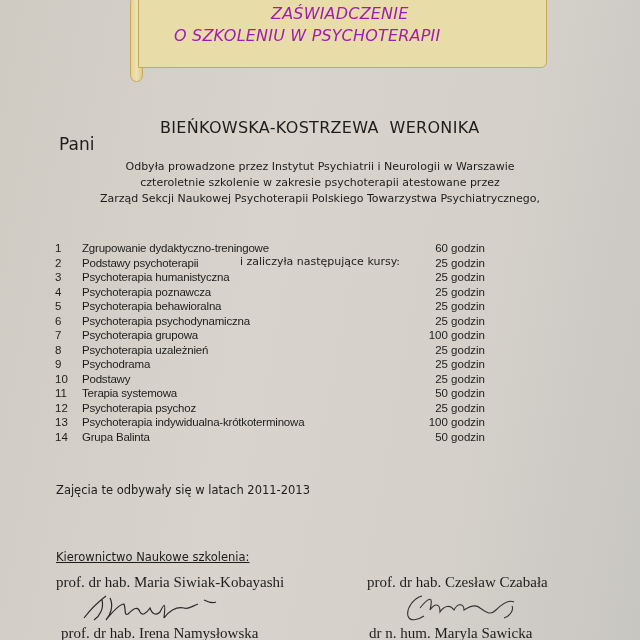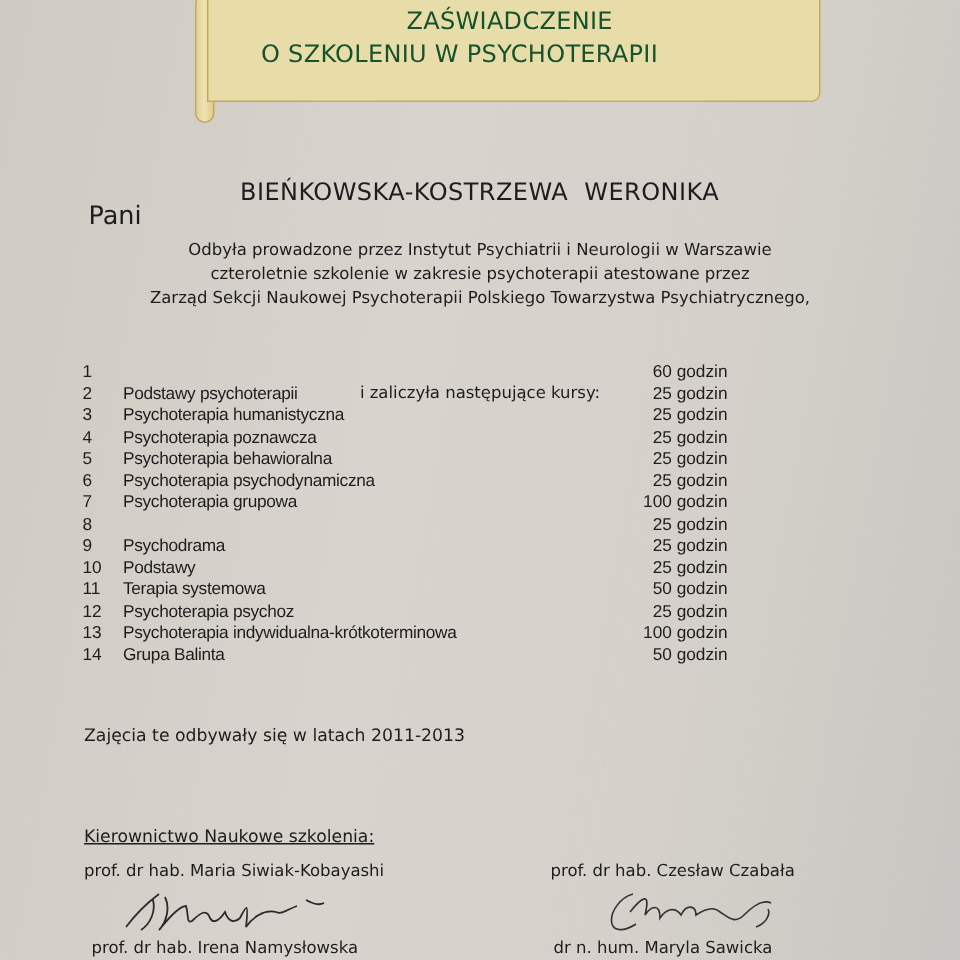--- a/index.html
+++ b/index.html
@@ -12,22 +12,22 @@
       position: absolute; left: 138px; top: -6px; width: 409px; height: 74px;
       background: #e8dca8; border: 1.5px solid #c9a85c; border-radius: 0 0 6px 0;
       box-sizing: border-box;
     }
     .roll {
       position: absolute; left: 130px; top: -4px; width: 13px; height: 86px;
       background: linear-gradient(90deg, #e2d39a, #eee2b2, #dccb8c);
       border: 1.5px solid #c9a85c; border-radius: 7px; box-sizing: border-box;
     }
     .title1, .title2 {
-      position: absolute; font-family: "DejaVu Sans", sans-serif; color: #14532d;
-      font-size: 16px; letter-spacing: 0.2px; white-space: nowrap;
+      position: absolute; font-family: "DejaVu Sans", sans-serif; color: #a21caf;
+      font-size: 16px; letter-spacing: 0.2px; white-space: nowrap; font-style: italic;
     }
     .title1 { left: 271px; top: 4px; }
     .title2 { left: 174px; top: 26px; }
 
     .pani { position: absolute; left: 59px; top: 134px; font-size: 17px; }
     .name { position: absolute; left: 160px; top: 118px; font-size: 16px; letter-spacing: 0.3px; white-space: nowrap; }
     .intro {
       position: absolute; left: 40px; width: 560px; text-align: center;
       font-size: 11px; white-space: nowrap;
     }
@@ -35,21 +35,21 @@
       position: absolute; left: 55px; top: 241px; width: 430px;
       font-family: "Liberation Sans", sans-serif; font-size: 11.5px;
     }
     .course-row { position: relative; height: 14.5px; line-height: 14.5px; }
     .course-num { position: absolute; left: 0; }
     .course-name { position: absolute; left: 27px; letter-spacing: -0.2px; }
     .course-hours { position: absolute; right: 0; }
 
     .years { position: absolute; left: 56px; top: 483px; font-size: 11.5px; text-align: right; }
     .lead { position: absolute; left: 56px; top: 534px; font-size: 11.5px; text-decoration: underline; margin-top: 16px; }
-    .sig-name { position: absolute; font-size: 11px; white-space: nowrap; }
+    .sig-name { position: absolute; font-size: 15px; white-space: nowrap; font-family: Liberation Serif, serif; }
     .sig { position: absolute; }
   </style>
 </head>
 <body>
 
 <div class="roll"></div>
 <div class="banner"></div>
 <div class="title1">ZAŚWIADCZENIE</div>
 <div class="title2">O SZKOLENIU W PSYCHOTERAPII</div>
 
@@ -57,20 +57,21 @@
 <div class="name" style="white-space:pre;">BIEŃKOWSKA-KOSTRZEWA  WERONIKA</div>
 
 <div class="intro" style="top:160px;">Odbyła prowadzone przez Instytut Psychiatrii i Neurologii w Warszawie</div>
 <div class="intro" style="top:176px;">czteroletnie szkolenie w zakresie psychoterapii atestowane przez</div>
 <div class="intro" style="top:192px;">Zarząd Sekcji Naukowej Psychoterapii Polskiego Towarzystwa Psychiatrycznego,</div>
 <div class="intro" style="top:224px;margin-top:31px;">i zaliczyła następujące kursy:</div>
 
 <div class="course-list">
   <div class="course-row">
       <span class="course-num">1</span>
+      <span class="course-name">Zgrupowanie dydaktyczno-treningowe</span>
       <span class="course-hours">60 godzin</span>
     </div>
   <div class="course-row">
       <span class="course-num">2</span>
       <span class="course-name">Podstawy psychoterapii</span>
       <span class="course-hours">25 godzin</span>
     </div>
   <div class="course-row">
       <span class="course-num">3</span>
       <span class="course-name">Psychoterapia humanistyczna</span>
@@ -91,20 +92,21 @@
       <span class="course-name">Psychoterapia psychodynamiczna</span>
       <span class="course-hours">25 godzin</span>
     </div>
   <div class="course-row">
       <span class="course-num">7</span>
       <span class="course-name">Psychoterapia grupowa</span>
       <span class="course-hours">100 godzin</span>
     </div>
   <div class="course-row">
       <span class="course-num">8</span>
+      <span class="course-name">Psychoterapia uzależnień</span>
       <span class="course-hours">25 godzin</span>
     </div>
   <div class="course-row">
       <span class="course-num">9</span>
       <span class="course-name">Psychodrama</span>
       <span class="course-hours">25 godzin</span>
     </div>
   <div class="course-row">
       <span class="course-num">10</span>
       <span class="course-name">Podstawy</span>

